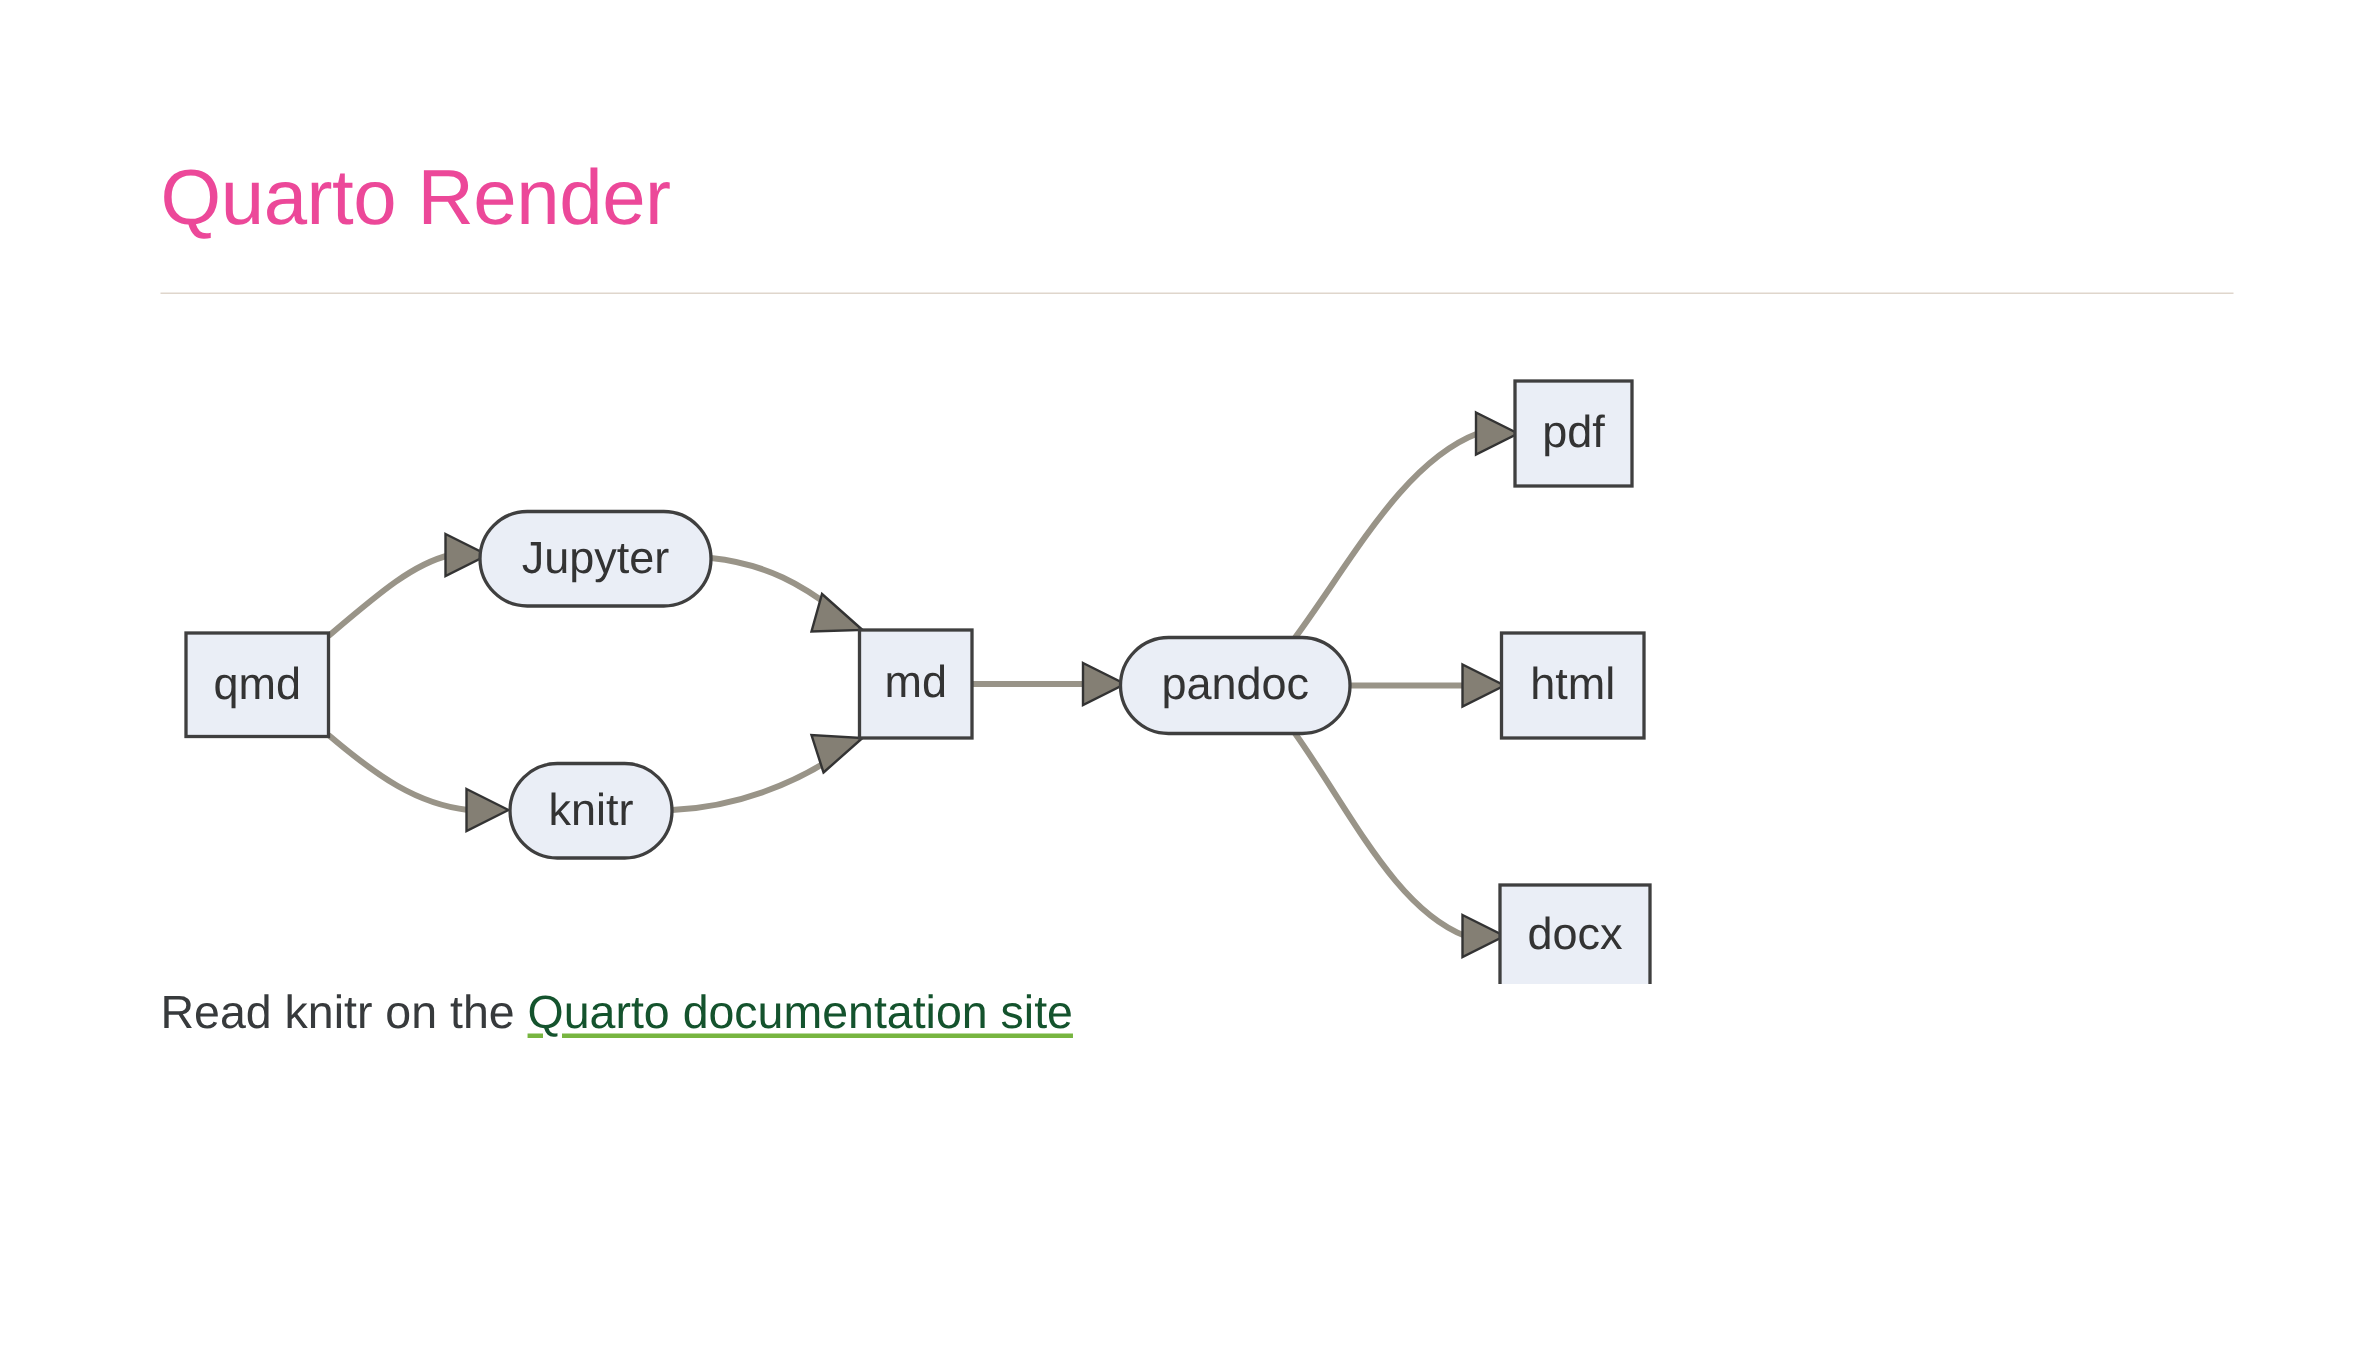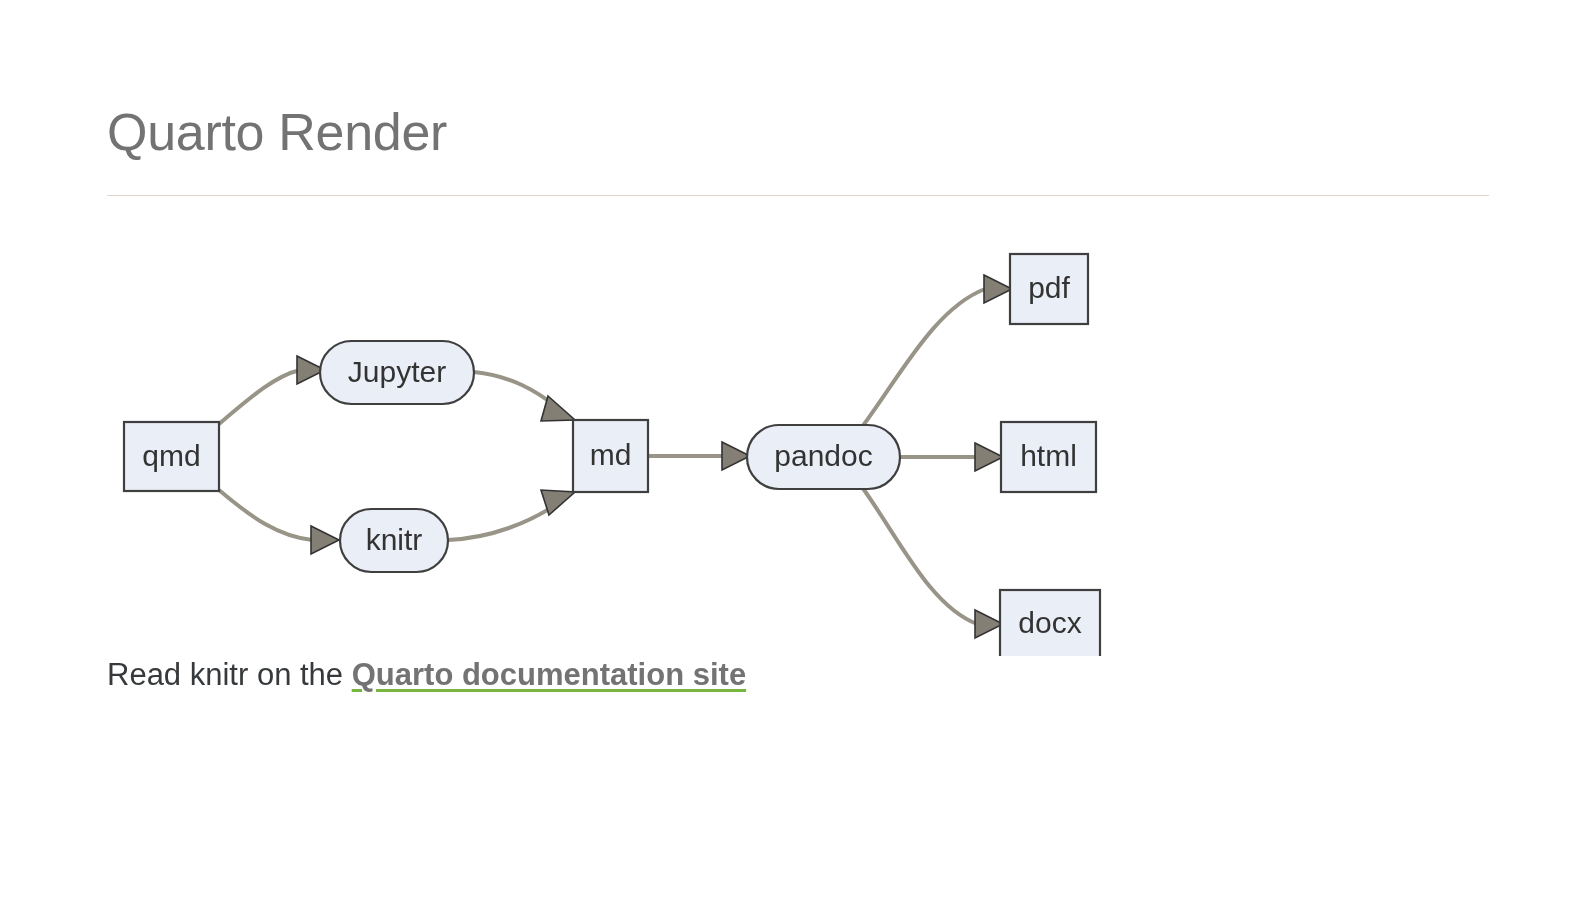--- a/index.html
+++ b/index.html
@@ -26,21 +26,21 @@
     top: 0;
     width: 1382px;
   }
   .page-title {
     margin: 0;
     padding-top: 104px;
     font-size: 52px;
     font-weight: 400;
     line-height: 1.1;
     letter-spacing: -0.3px;
-    color: #737373;
+    color: #ec4899;
     white-space: nowrap;
   }
   .title-rule {
     margin-top: 34px;
     height: 1px;
     background: #dfd6cc;
     width: 1382px;
   }
   .diagram-wrap {
     position: relative;
@@ -76,26 +76,25 @@
     stroke-linejoin: miter;
   }
   .footer-text {
     margin-top: 0;
     font-size: 31px;
     line-height: 1.2;
     color: #373a3c;
     white-space: nowrap;
   }
   .doc-link {
-    color: #737373;
+    color: #14532d;
     text-decoration: underline;
     text-decoration-color: #77b540;
     text-underline-offset: 4px;
     cursor: pointer;
-    font-weight: bold;
   }
 </style>
 </head>
 <body>
 
 <div class="page">
   <div class="content">
 
     <h1 class="page-title">Quarto Render</h1>
 

